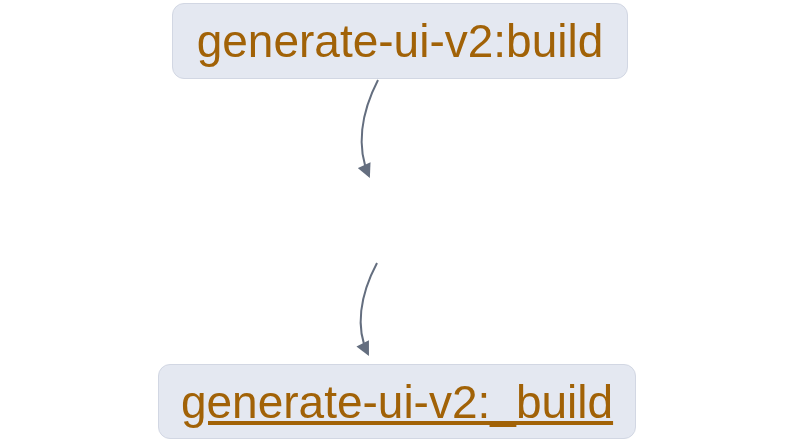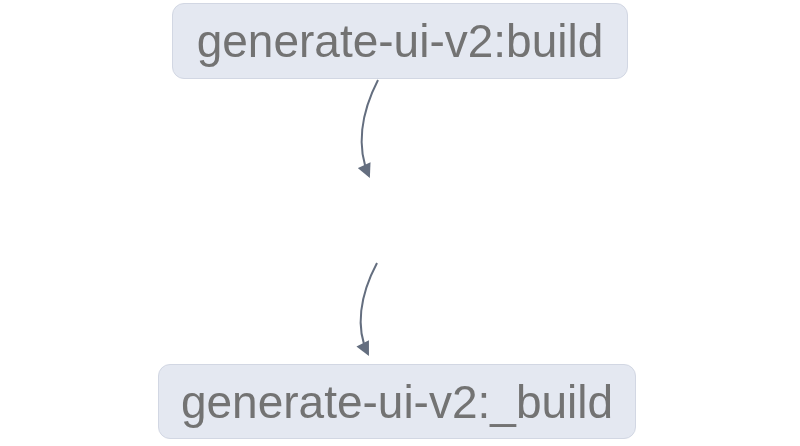--- a/index.html
+++ b/index.html
@@ -28,28 +28,28 @@
   .task-node {
     position: absolute;
     z-index: 1;
     display: flex;
     align-items: center;
     justify-content: center;
     background: #e4e8f1;
     border: 1px solid #d2d7e3;
     border-radius: 12px;
     box-sizing: border-box;
-    color: #737373;
+    color: #a16207;
     font-size: 46px;
     line-height: 1;
     white-space: nowrap;
   }
   #node-build   { left: 172px; top: 3px;   width: 456px; height: 76px; }
   #node-extract { left: 2px;   top: 185px; width: 794px; height: 77px; }
-  #node-under   { left: 158px; top: 364px; width: 478px; height: 75px; }
+  #node-under   { left: 158px; top: 364px; width: 478px; height: 75px; text-decoration: underline; }
 </style>
 </head>
 <body>
 
 <div class="canvas">
 
   <svg class="edges-layer" width="800" height="446" viewBox="0 0 800 446" xmlns="http://www.w3.org/2000/svg">
     <defs>
       <marker id="arrow" viewBox="0 0 10 10" refX="8.5" refY="5" markerWidth="8" markerHeight="7" orient="auto-start-reverse">
         <path d="M 0 0 L 10 5 L 0 10 z" fill="#646e7f"></path>

